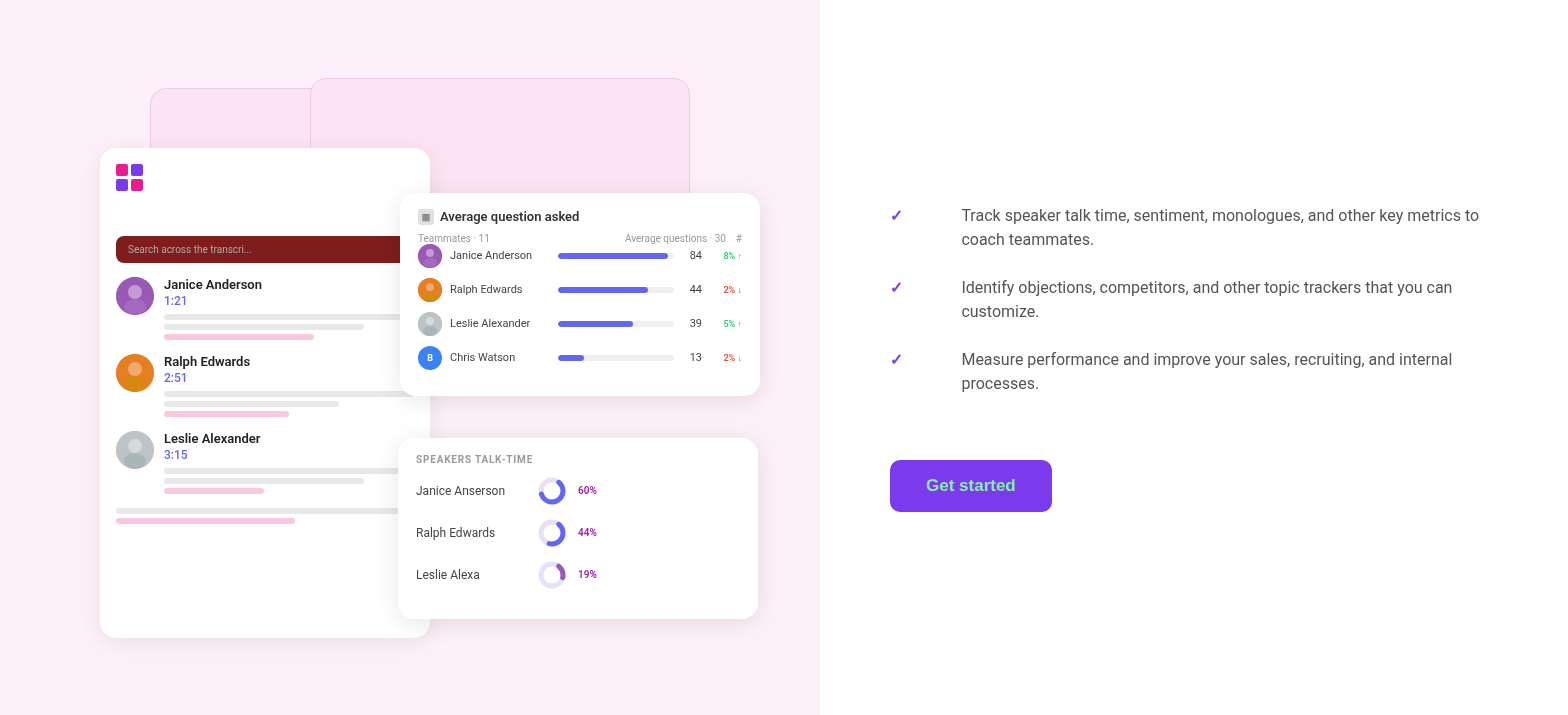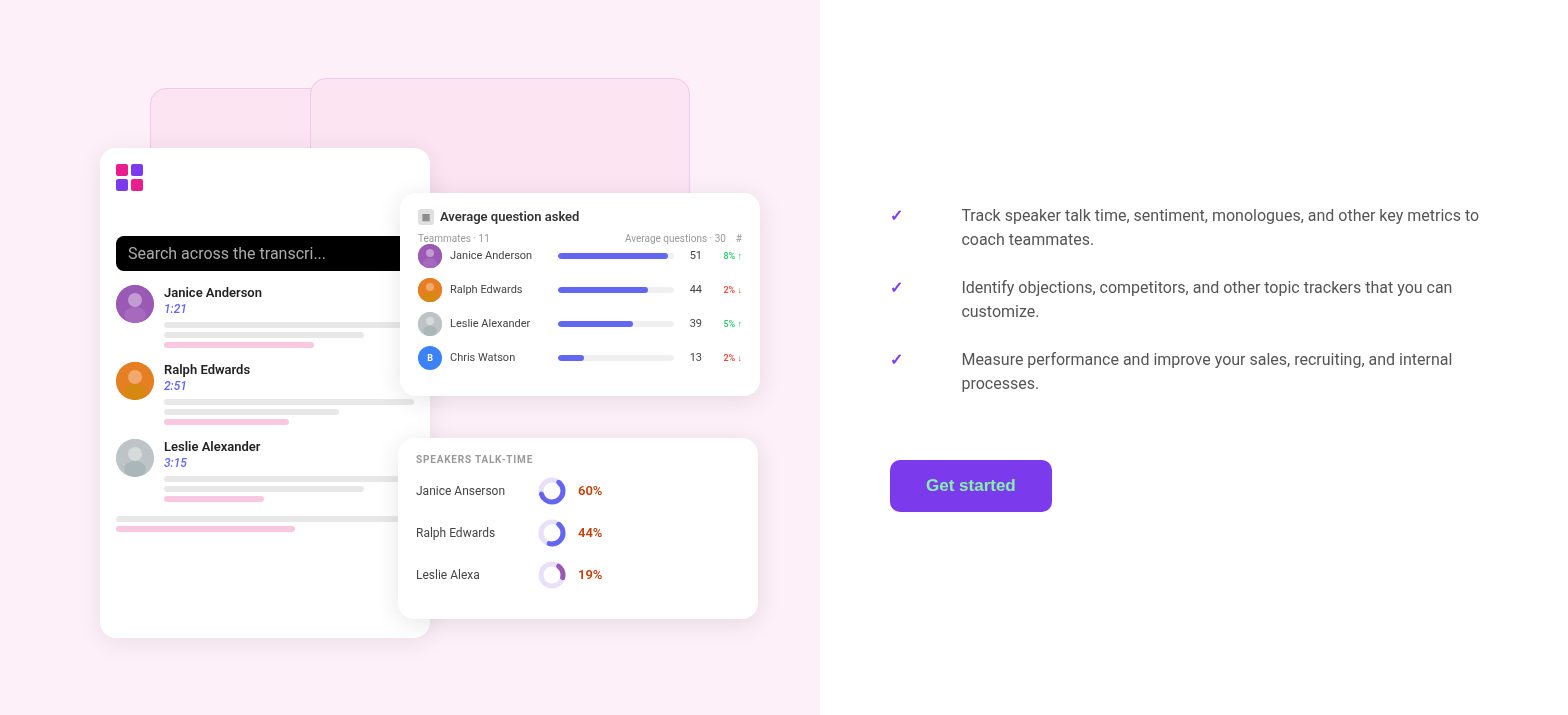--- a/index.html
+++ b/index.html
@@ -98,24 +98,24 @@
     .logo-sq {
       width: 12px;
       height: 12px;
       border-radius: 2px;
     }
 
     .logo-sq.pink { background: #e91e8c; }
     .logo-sq.purple { background: #7c3aed; }
 
     .search-bar {
-      background: #000000;
+      background: #7f1d1d;
       border-radius: 8px;
       padding: 8px 12px;
-      font-size: 16px;
+      font-size: 10px;
       color: #aaa;
       margin-bottom: 14px;
       margin-top: 44px;
     }
 
     .speaker-item {
       display: flex;
       align-items: flex-start;
       margin-bottom: 14px;
       gap: 10px;
@@ -147,21 +147,21 @@
       color: #222;
       margin-bottom: 2px;
     }
 
     .speaker-time {
       font-size: 12px;
       font-weight: 500;
       margin-bottom: 6px;
     }
 
-    .speaker-time.blue { color: #6366f1; font-style: italic; }
+    .speaker-time.blue { color: #6366f1; }
 
     .text-lines {
       display: flex;
       flex-direction: column;
       gap: 4px;
     }
 
     .text-line {
       height: 6px;
       border-radius: 3px;
@@ -323,23 +323,23 @@
       height: 28px;
       flex-shrink: 0;
     }
 
     .donut-wrapper svg {
       width: 28px;
       height: 28px;
     }
 
     .talktime-pct {
-      font-size: 13px;
+      font-size: 10px;
       font-weight: 600;
-      color: #c2410c;
+      color: #a21caf;
     }
 
     
     .right-panel {
       flex: 1;
       padding: 60px 70px;
       display: flex;
       flex-direction: column;
       justify-content: center;
     }
@@ -501,21 +501,21 @@
             <svg width="24" height="24" viewBox="0 0 24 24">
                 <circle cx="12" cy="12" r="12" fill="#9b59b6"></circle>
                 <circle cx="12" cy="9" r="4" fill="#c39bd3"></circle>
                 <ellipse cx="12" cy="19" rx="7" ry="5" fill="#a569bd"></ellipse>
               </svg>
           </div>
           <div class="analytics-person-name">Janice Anderson</div>
           <div class="bar-container">
             <div class="bar-fill" style="width:95%"></div>
           </div>
-          <div class="analytics-count">51</div>
+          <div class="analytics-count">84</div>
           <div class="analytics-badge badge-up">8% ↑</div>
         </div>
 
         <div class="analytics-row">
           <div class="analytics-avatar ralph">
             <svg width="24" height="24" viewBox="0 0 24 24">
                 <circle cx="12" cy="12" r="12" fill="#e67e22"></circle>
                 <circle cx="12" cy="9" r="4" fill="#f0a96e"></circle>
                 <ellipse cx="12" cy="19" rx="7" ry="5" fill="#d68910"></ellipse>
               </svg>

